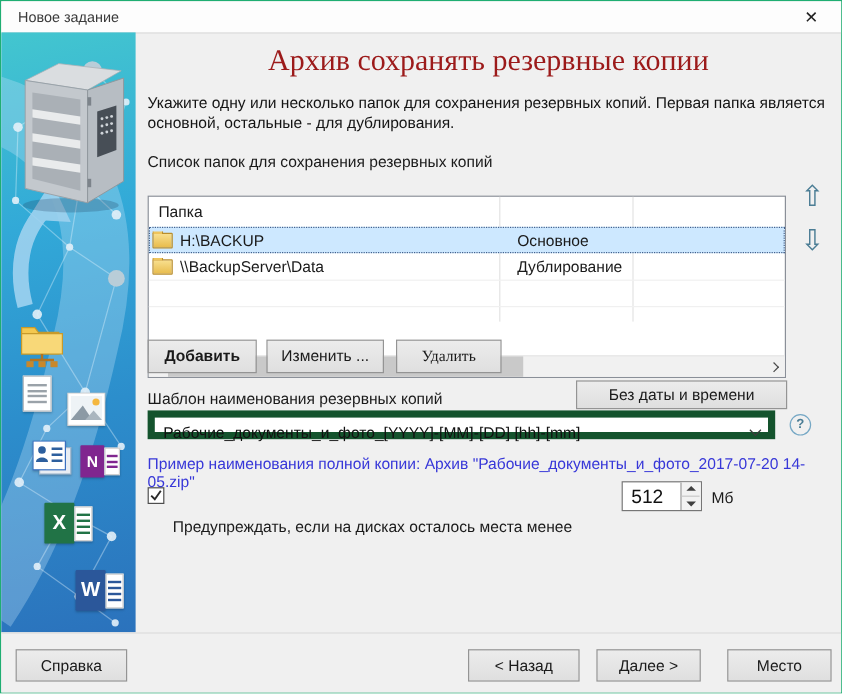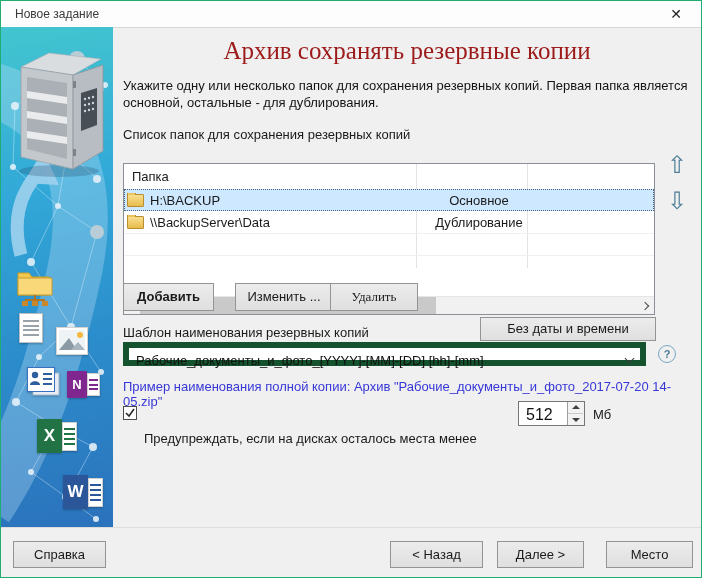--- a/index.html
+++ b/index.html
@@ -34,42 +34,42 @@
   .description{position:absolute;left:122px;top:76px;width:576px;font-size:13px;line-height:17px;color:#141414;}
   .list-label{position:absolute;left:122px;top:126px;}
   
   .ftable{position:absolute;left:122px;top:162px;width:532px;height:152px;box-sizing:border-box;
     background:#fff;border:1px solid #8a8f98;padding-left:40px;}
   .vline{position:absolute;top:0;width:1px;height:104px;background:#e3e3e3;}
   .hline{position:absolute;left:0;right:0;height:1px;background:#f0f0f0;}
   .thead{position:absolute;left:0;top:0;right:0;height:25px;display:flex;align-items:center;}
   .th,.td{box-sizing:border-box;padding-left:8px;white-space:nowrap;overflow:hidden;}
   .c1{width:292px;}.c2{width:111px;padding-left:15px;}.c3{flex:1;padding-left:7px;}
-  .row{position:absolute;left:0;right:0;height:22px;display:flex;align-items:center;text-align:center;}
+  .row{position:absolute;left:0;right:0;height:22px;display:flex;align-items:center;}
   .row.r0{top:25px;background:#cde8ff;outline:1px dotted #44618c;outline-offset:-1px;}
   .row.r1{top:47px;}
   .cellpath{display:flex;align-items:center;gap:6px;}
   .folder-icon{position:relative;width:15px;height:11px;background:linear-gradient(#f8df8e,#e8bc4d);border:1px solid #b98e2e;border-radius:1px;flex:0 0 auto;margin-left:3px;}
   .folder-icon::before{content:"";position:absolute;top:-4px;left:-1px;width:7px;height:3px;background:#eec45c;border:1px solid #b98e2e;border-bottom:none;border-radius:1px 1px 0 0;}
   
   .hscroll{position:absolute;left:0;right:0;bottom:0;height:17px;background:#f1f1f1;border-top:1px solid #e6e6e6;}
   .sb-btn{position:absolute;top:0;width:16px;height:17px;}
   .sb-btn.left{left:0;}.sb-btn.right{right:0;}
   .chev{position:absolute;top:6px;width:5px;height:5px;border-right:1.5px solid #4a4a4a;border-bottom:1.5px solid #4a4a4a;}
   .sb-btn.left .chev{left:6px;transform:rotate(135deg);}
   .sb-btn.right .chev{left:4px;transform:rotate(-45deg);}
   .sb-thumb{position:absolute;left:16px;top:0;width:296px;height:17px;background:#c9c9c9;}
   
   .move{position:absolute;left:663px;width:26px;height:26px;font-size:24px;line-height:26px;color:#4b7d95;text-align:center;cursor:pointer;}
   .move.up{top:151px;}.move.down{top:187px;}
   
   .btn{position:absolute;box-sizing:border-box;background:linear-gradient(#ececec,#dfdfdf);border:1px solid #949494;
     font-family:"Liberation Sans",sans-serif;font-size:13px;color:#1a1a1a;text-align:center;cursor:pointer;}
   .btn-add{left:122px;top:282px;width:91px;height:28px;line-height:26px;font-weight:bold;}
-  .btn-edit{left:234px;top:282px;width:98px;height:28px;line-height:26px;}
+  .btn-edit{left:221px;top:282px;width:98px;height:28px;line-height:26px;}
   .btn-del{left:329px;top:282px;width:88px;height:28px;line-height:26px;font-family:Liberation Serif, serif;}
   .btn-nodate{left:479px;top:316px;width:176px;height:24px;line-height:22px;}
   
   .tpl-label{position:absolute;left:122px;top:324px;}
   .combo{position:absolute;left:122px;top:341px;width:523px;height:24px;box-sizing:border-box;background:#fff;border:6px solid #14532d;}
   .combo input{position:absolute;left:5px;top:1px;width:480px;height:20px;border:none;outline:none;background:transparent;
     font-family:"Liberation Sans",sans-serif;font-size:13px;color:#111;}
   .combo .dd{position:absolute;right:0;top:0;width:20px;height:22px;cursor:pointer;}
   .combo .dd::after{content:"";position:absolute;right:7px;top:7px;width:6px;height:6px;border-right:1.4px solid #3c3c3c;border-bottom:1.4px solid #3c3c3c;transform:rotate(45deg);}
   .help-icon{position:absolute;left:657px;top:344px;width:16px;height:16px;border:1px solid #76a8c5;border-radius:50%;

